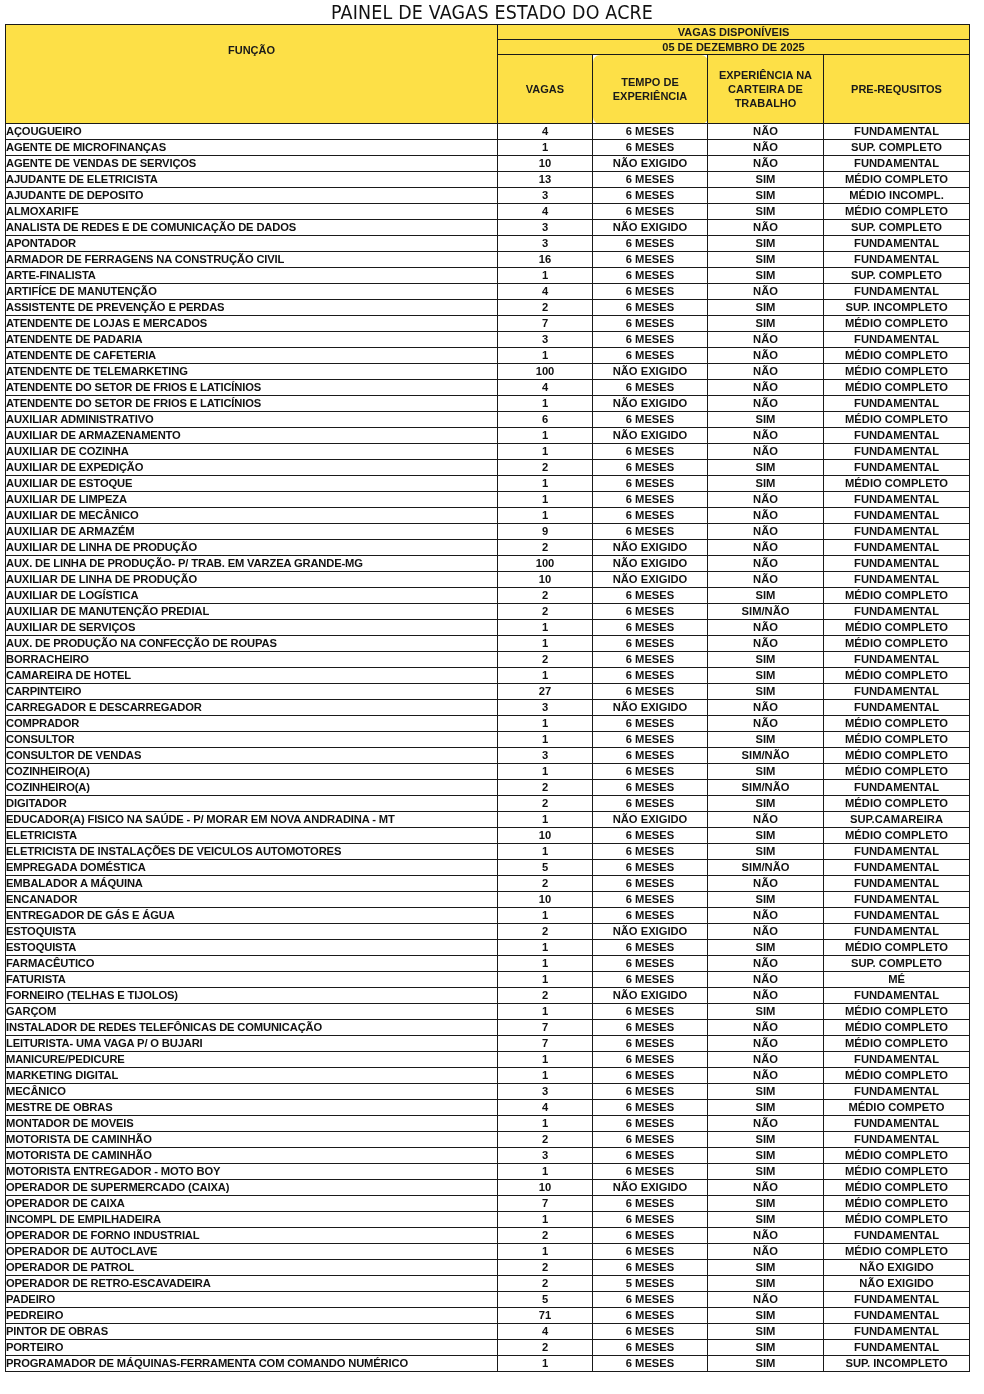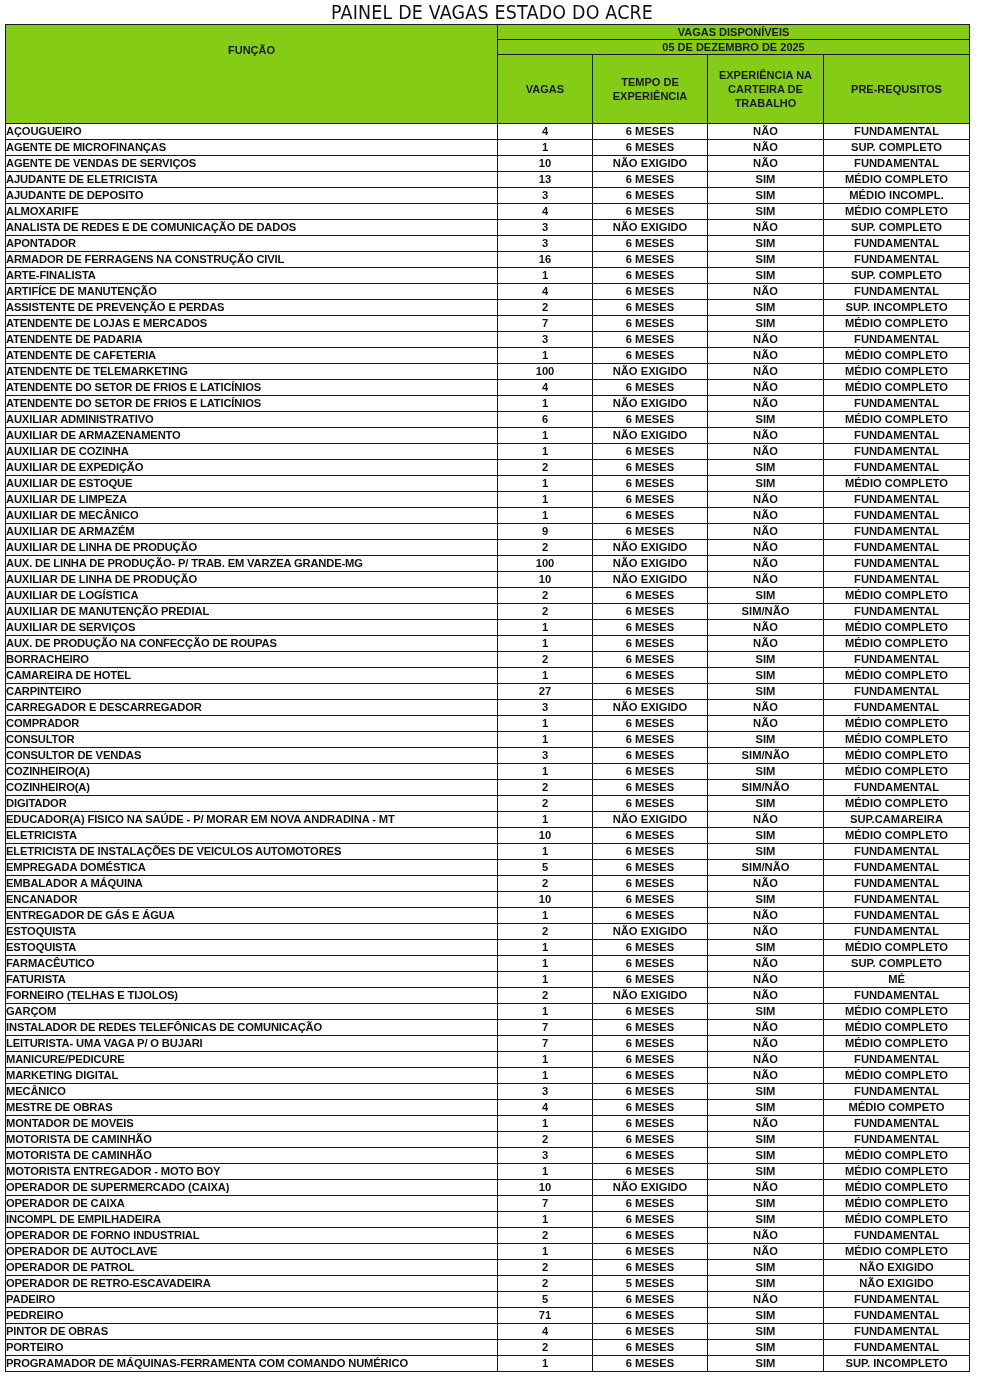--- a/index.html
+++ b/index.html
@@ -1,20 +1,20 @@
 <!DOCTYPE html>
 <html><head>
 <meta charset="utf-8">
 <style>
   html, body { margin: 0; padding: 0; background: #ffffff; }
   body { width: 984px; height: 1394px; position: relative; overflow: hidden; font-family: "Liberation Sans", sans-serif; color: #111; }
   .title { position: absolute; left: 0; top: 0; width: 984px; height: 24px; text-align: center; font-family: "DejaVu Sans", sans-serif; font-size: 19px; line-height: 24px; letter-spacing: 0.2px; transform: scaleX(0.92); transform-origin: center; color: #111; }
   table.grid { position: absolute; left: 5px; top: 24px; width: 964px; border-collapse: collapse; table-layout: fixed; }
   table.grid td, table.grid th { border: 1.5px solid #1a1a1a; padding: 0; overflow: hidden; white-space: nowrap; }
-  th { background: #84cc16; font-weight: bold; font-size: 11px; line-height: 14px; text-align: center; color: #1a1a1a; }
+  th { background: #fde047; font-weight: bold; font-size: 11px; line-height: 14px; text-align: center; color: #1a1a1a; }
   th.top { height: 14px; font-size: 11px; line-height: 13px; }
   th.sub { height: 52px; }
   td { height: 15px; font-size: 11.2px; line-height: 14.8px; font-weight: bold; }
   td.func { text-align: left; padding-left: 3px; letter-spacing: -0.15px; }
   td.c { text-align: center; }
   col.c1 { width: 492px; } col.c2 { width: 95px; } col.c3 { width: 115px; } col.c4 { width: 116px; } col.c5 { width: 146px; }
 </style>
 </head>
 <body>
 
@@ -31,21 +31,21 @@
   <thead>
     <tr>
       <th rowspan="3" style="vertical-align:top;padding-top:18px;">FUNÇÃO</th>
       <th colspan="4" class="top">VAGAS DISPONÍVEIS</th>
     </tr>
     <tr>
       <th colspan="4" class="top">05 DE DEZEMBRO DE 2025</th>
     </tr>
     <tr>
       <th class="sub">VAGAS</th>
-      <th class="sub" style="white-space:normal;padding:0 2px;"><span>TEMPO DE EXPERIÊNCIA</span></th>
+      <th class="sub" style="white-space:normal;padding:0 2px;border-radius:7px;"><span>TEMPO DE EXPERIÊNCIA</span></th>
       <th class="sub" style="white-space:normal;padding:8px 4px;"><span>EXPERIÊNCIA NA CARTEIRA DE TRABALHO</span></th>
       <th class="sub">PRE-REQUSITOS</th>
     </tr>
   </thead>
   <tbody id="rows">
       <tr>
         <td class="func">AÇOUGUEIRO</td>
         <td class="c">4</td>
         <td class="c">6 MESES</td>
         <td class="c">NÃO</td>

